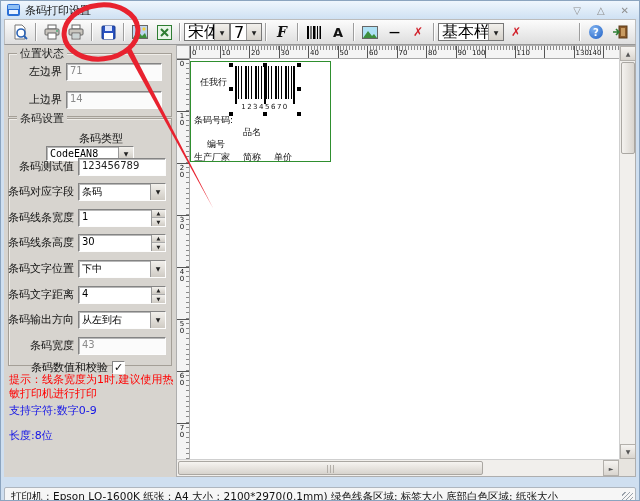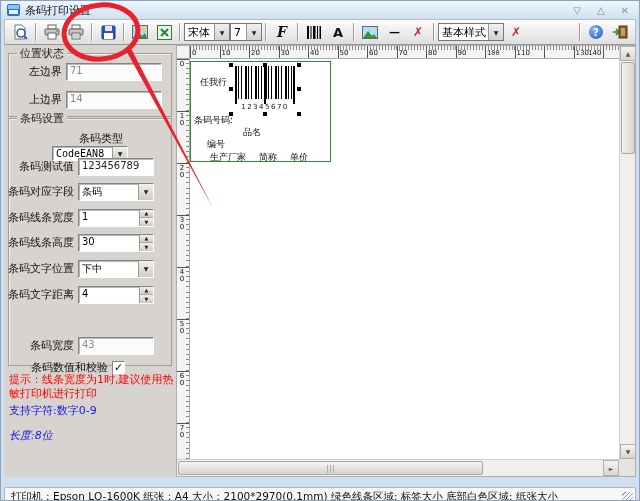--- a/index.html
+++ b/index.html
@@ -19,41 +19,41 @@
   
   .toolbar { height:26px; margin:0 3px; display:flex; align-items:center; padding:0 3px;
     background:linear-gradient(#fcfcfc,#dedede); border:1px solid #bcbcbc; border-bottom-color:#989898; }
   .tbtn { width:24px; height:21px; display:flex; align-items:center; justify-content:center; }
   .sep { width:0; height:18px; border-left:1px solid #9d9d9d; border-right:1px solid #fdfdfd; margin:0 3px; }
   .glyph-F { font-family:"DejaVu Serif","Liberation Serif",serif; font-style:italic; font-weight:bold; font-size:14px; color:#111; }
   .glyph-A { font-weight:bold; font-size:13px; color:#111; }
   .glyph-line { font-weight:bold; color:#000; letter-spacing:-1px; }
   .glyph-x { color:#d1202a; font-weight:bold; font-size:12px; }
   .combo { height:18px; background:#fff; border:1px solid #777; display:flex; align-items:center; }
-  .combo .val { flex:1; padding:0 3px; font-size:11px; white-space:nowrap; overflow:hidden; }
+  .combo .val { flex:1; padding:0 3px; font-size:16px; white-space:nowrap; overflow:hidden; }
   .combo .drop { width:15px; height:16px; background:linear-gradient(#f2f0ec,#d5d1ca);
     border-left:1px solid #999; display:flex; align-items:center; justify-content:center; font-size:6px; color:#222; }
   .help-badge { width:14px; height:14px; border-radius:50%; background:radial-gradient(circle at 35% 30%,#7fb2f0,#1f5fc4);
     color:#fff; font-size:10px; font-weight:bold; display:flex; align-items:center; justify-content:center; }
   .push { margin-left:auto; }
 
   
   .main { display:flex; height:432px; margin:0 3px; }
 
   
   .sidebar { position:relative; width:172px; background:#d7d4cf; flex:none; }
   .groupbox { position:absolute; left:4px; right:4px; border:1px solid #a49f97; box-shadow:inset 1px 1px 0 #efede9; }
   .gtitle { position:absolute; top:-8px; left:8px; background:#d7d4cf; padding:0 3px; color:#222; }
   .srow { position:absolute; left:0; width:100%; height:19px; display:flex; align-items:center; }
   .flabel { text-align:right; margin-right:4px; color:#111; white-space:nowrap; flex:none; }
   .w60 { width:58px; } .w66 { width:70px; }
   .tinput { height:18px; background:#fff; border:1px solid; border-color:#848484 #fdfdfd #fdfdfd #848484;
     box-shadow:inset 1px 1px 0 #b8b8b8; padding:1px 3px; font-size:10px; color:#222; }
   .tinput.gray { color:#8a8a8a; background:#fbfbfb; }
-  .ctl93 { width:96px; } .ctl82 { width:76px; }
+  .ctl93 { width:96px; } .ctl82 { width:88px; }
   .dropdown { display:flex; align-items:stretch; background:#fff; border:1px solid; border-color:#848484 #fdfdfd #fdfdfd #848484;
     box-shadow:inset 1px 1px 0 #b8b8b8; height:18px; }
   .dropdown .val { flex:1; padding:1px 3px; font-size:10px; overflow:hidden; white-space:nowrap; }
   .dropdown .drop { width:15px; background:linear-gradient(#f2f0ec,#cfcbc4); border-left:1px solid #999;
     display:flex; align-items:center; justify-content:center; font-size:6px; color:#222; }
   .spinner { display:flex; align-items:stretch; background:#fff; border:1px solid; border-color:#848484 #fdfdfd #fdfdfd #848484;
     box-shadow:inset 1px 1px 0 #b8b8b8; height:18px; }
   .spinner .val { flex:1; padding:1px 3px; font-size:10px; }
   .spinbtns { width:14px; display:flex; flex-direction:column; border-left:1px solid #999; }
   .spinbtns span { flex:1; background:linear-gradient(#f2f0ec,#cfcbc4); font-size:5px; color:#222;
@@ -85,21 +85,21 @@
   .design-label { position:absolute; left:0; top:2px; width:141px; height:101px; border:1px solid #2f8f2f; font-size:9px; color:#111; }
   .lbl-company { position:absolute; left:9px; top:14px; }
   .bc-bars { position:absolute; left:44px; top:4px; width:60px; height:33px;
     background:repeating-linear-gradient(90deg,#000 0 2px,#fff 2px 3px,#000 3px 4px,#fff 4px 6px,#000 6px 7px,#fff 7px 10px); }
   .bc-guard { position:absolute; top:4px; width:2px; height:38px; background:#000; }
   .bc-num { position:absolute; left:42px; top:41px; width:64px; text-align:center; font-size:7px; letter-spacing:1.5px; }
   .sel-handle { position:absolute; width:4px; height:4px; background:#000; }
   .lbl-bcnum { position:absolute; left:3px; top:52px; }
   .lbl-pname { position:absolute; left:52px; top:64px; }
   .lbl-code { position:absolute; left:16px; top:76px; }
-  .lbl-bottom { position:absolute; left:19px; top:89px; display:flex; gap:13px; }
+  .lbl-bottom { position:absolute; left:3px; top:89px; display:flex; gap:13px; }
 
   
   .vscroll { position:absolute; right:0; top:0; width:16px; bottom:17px; background:#f1efec; border-left:1px solid #cfcfcf; z-index:2; }
   .sbtn { position:absolute; left:0; width:16px; height:15px; background:linear-gradient(#f6f4f1,#d9d5cf);
     border:1px solid #b3b0ab; color:#555; font-size:6px; display:flex; align-items:center; justify-content:center; }
   .vthumb { position:absolute; left:1px; top:16px; width:14px; height:92px;
     background:linear-gradient(90deg,#f4f2ef,#d9d5cf); border:1px solid #aaa7a2; border-radius:2px; }
   .hscroll { position:absolute; left:0; right:16px; bottom:0; height:17px; background:#f1efec; border-top:1px solid #cfcfcf; z-index:2; }
   .hthumb { position:absolute; left:1px; top:1px; height:14px; width:305px;
     background:linear-gradient(#f6f4f1,#d7d3cd); border:1px solid #aaa7a2; border-radius:2px; }
@@ -314,32 +314,39 @@
       <div class="srow" style="top:240px;">
         <span class="flabel w66">条码文字距离</span>
         <div class="spinner ctl82">
           <span class="val">4</span>
           <span class="spinbtns">
               <span>▲</span>
               <span>▼</span>
             </span>
         </div>
       </div>
+      <div class="srow" style="top:265px;">
+        <span class="flabel w66">条码输出方向</span>
+        <div class="dropdown ctl82">
+          <span class="val">从左到右</span>
+          <span class="drop">▼</span>
+        </div>
+      </div>
       <div class="srow" style="top:291px;">
         <span class="flabel w66">条码宽度</span>
         <div class="tinput gray ctl82">43</div>
       </div>
       <div class="srow" style="top:313px;">
         <span class="flabel" style="width:104px;">条码数值和校验</span>
         <span class="checkbox">✓</span>
       </div>
 
       <div class="hint-red" style="top:328px;">提示：线条宽度为1时,建议使用热敏打印机进行打印</div>
       <div class="hint-blue" style="top:358px;">支持字符:数字0-9</div>
-      <div class="hint-blue" style="top:383px;font-style:italic;">长度:8位</div>
+      <div class="hint-blue" style="top:383px;">长度:8位</div>
     </div>
 
     <div class="canvas">
       <div class="corner"></div>
       <div class="hruler" id="rulerH">
         <div class="hticks"></div>
       <div class="rh-tick" style="left: 0px;"></div>
           <div class="rh-label" style="left: 0px;">0</div>
           <div class="rh-tick" style="left: 29.5px;"></div>
           <div class="rh-label" style="left: 29.5px;">10</div>
@@ -353,21 +360,21 @@
           <div class="rh-label" style="left: 147.5px;">50</div>
           <div class="rh-tick" style="left: 177px;"></div>
           <div class="rh-label" style="left: 177px;">60</div>
           <div class="rh-tick" style="left: 206.5px;"></div>
           <div class="rh-label" style="left: 206.5px; text-align: right;">70</div>
           <div class="rh-tick" style="left: 236px;"></div>
           <div class="rh-label" style="left: 236px;">80</div>
           <div class="rh-tick" style="left: 265.5px;"></div>
           <div class="rh-label" style="left: 265.5px;">90</div>
           <div class="rh-tick" style="left: 295px;"></div>
-          <div class="rh-label" style="left: 295px; font-family: Liberation Mono, monospace;">100</div>
+          <div class="rh-label" style="left: 280px;">100</div>
           <div class="rh-tick" style="left: 324.5px;"></div>
           <div class="rh-label" style="left: 324.5px;">110</div>
           <div class="rh-tick" style="left: 354px;"></div>
           <div class="rh-label" style="left: 354px; margin-top: 10px;">120</div>
           <div class="rh-tick" style="left: 383.5px;"></div>
           <div class="rh-label" style="left: 383.5px;">130</div>
           <div class="rh-tick" style="left: 413px;"></div>
           <div class="rh-label" style="left: 396px;">140</div>
         </div>
       <div class="vruler" id="rulerV">

